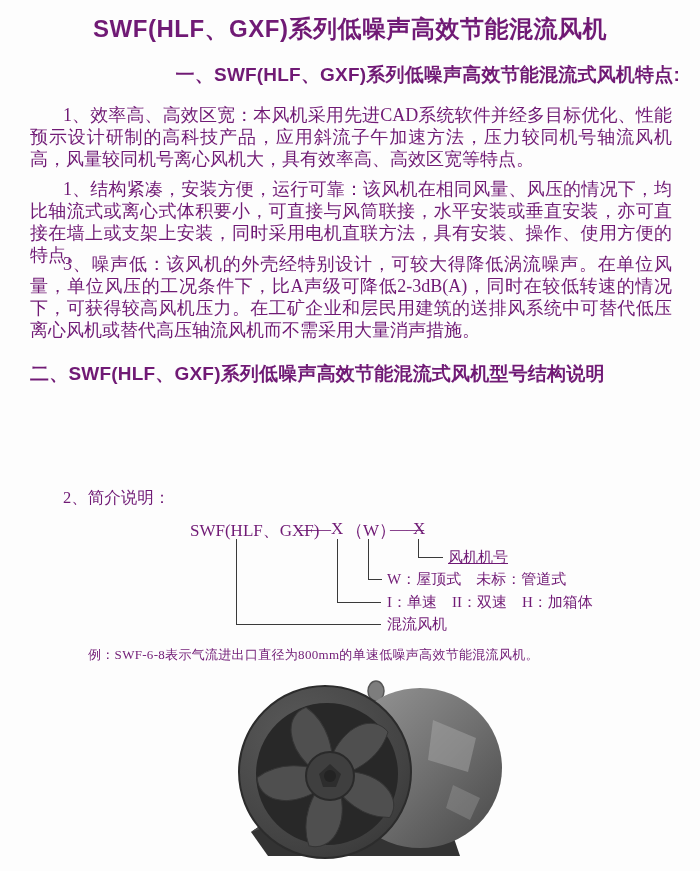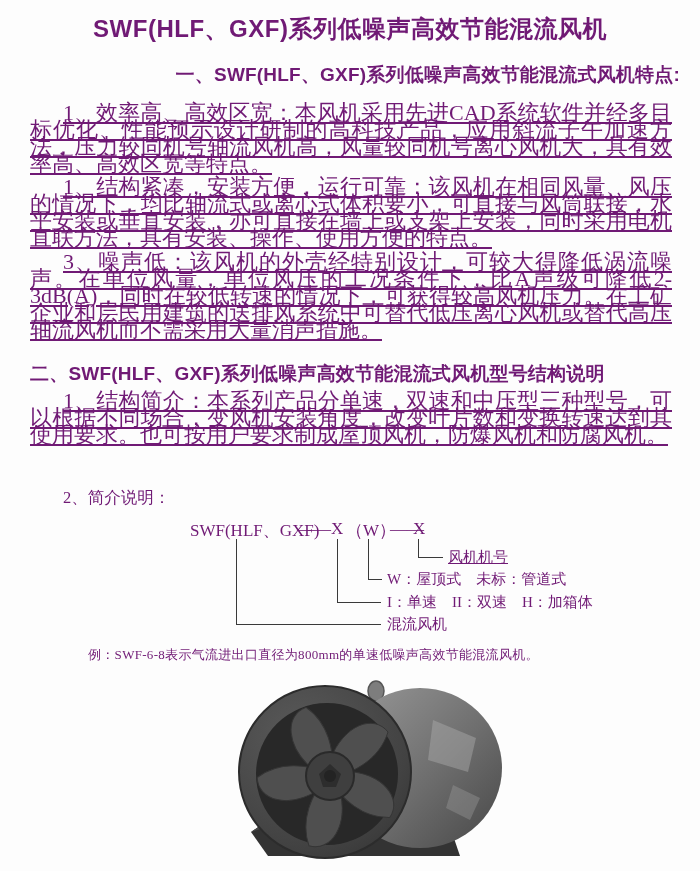--- a/index.html
+++ b/index.html
@@ -20,22 +20,22 @@
   }
   .sec-heading{
     position:absolute; left:30px; width:650px;
     font-family:"Liberation Sans","DejaVu Sans",sans-serif;
     font-size:19px; font-weight:bold; letter-spacing:0.2px;
   }
   #h1{ top:62px;text-align:right; }
   #h2{ top:361px; }
   .para{
     position:absolute; left:30px; width:642px;
-    font-size:22px; line-height:17px;
-    text-align:justify; text-indent:33px;text-decoration:underline;
+    font-size:18px; line-height:22px;
+    text-align:justify; text-indent:33px;
   }
   #p1{ top:104px; }
   #p2{ top:178px; }
   #p3{ top:253px; }
   #p4{ top:392px; }
   .sub-heading{
     position:absolute; left:63px; top:487px;
     font-size:16.5px;
   }
   
@@ -74,21 +74,20 @@
   <div class="doc-title">SWF(HLF、GXF)系列低噪声高效节能混流风机</div>
 
   <div class="sec-heading" id="h1">一、SWF(HLF、GXF)系列低噪声高效节能混流式风机特点:</div>
 
   <div class="para" id="p1">1、效率高、高效区宽：本风机采用先进CAD系统软件并经多目标优化、性能预示设计研制的高科技产品，应用斜流子午加速方法，压力较同机号轴流风机高，风量较同机号离心风机大，具有效率高、高效区宽等特点。</div>
   <div class="para" id="p2">1、结构紧凑，安装方便，运行可靠：该风机在相同风量、风压的情况下，均比轴流式或离心式体积要小，可直接与风筒联接，水平安装或垂直安装，亦可直接在墙上或支架上安装，同时采用电机直联方法，具有安装、操作、使用方便的特点。</div>
   <div class="para" id="p3">3、噪声低：该风机的外壳经特别设计，可较大得降低涡流噪声。在单位风量，单位风压的工况条件下，比A声级可降低2-3dB(A)，同时在较低转速的情况下，可获得较高风机压力。在工矿企业和层民用建筑的送排风系统中可替代低压离心风机或替代高压轴流风机而不需采用大量消声措施。</div>
 
   <div class="sec-heading" id="h2">二、SWF(HLF、GXF)系列低噪声高效节能混流式风机型号结构说明</div>
 
-  <div class="para" id="p4">1、结构简介：本系列产品分单速，双速和中压型三种型号，可以根据不同场合，变风机安装角度，改变叶片数和变换转速达到其使用要求。也可按用户要求制成屋顶风机，防爆风机和防腐风机。</div>
 
   <div class="sub-heading">2、简介说明：</div>
 
   <div class="diag-text" id="f-prefix">SWF(HLF、GXF)</div>
   <div class="diag-text" id="f-dash1">——</div>
   <div class="diag-text" id="f-x1">X</div>
   <div class="diag-text" id="f-w">（W）</div>
   <div class="diag-text" id="f-dash2">——</div>
   <div class="diag-text" id="f-x2">X</div>
 

